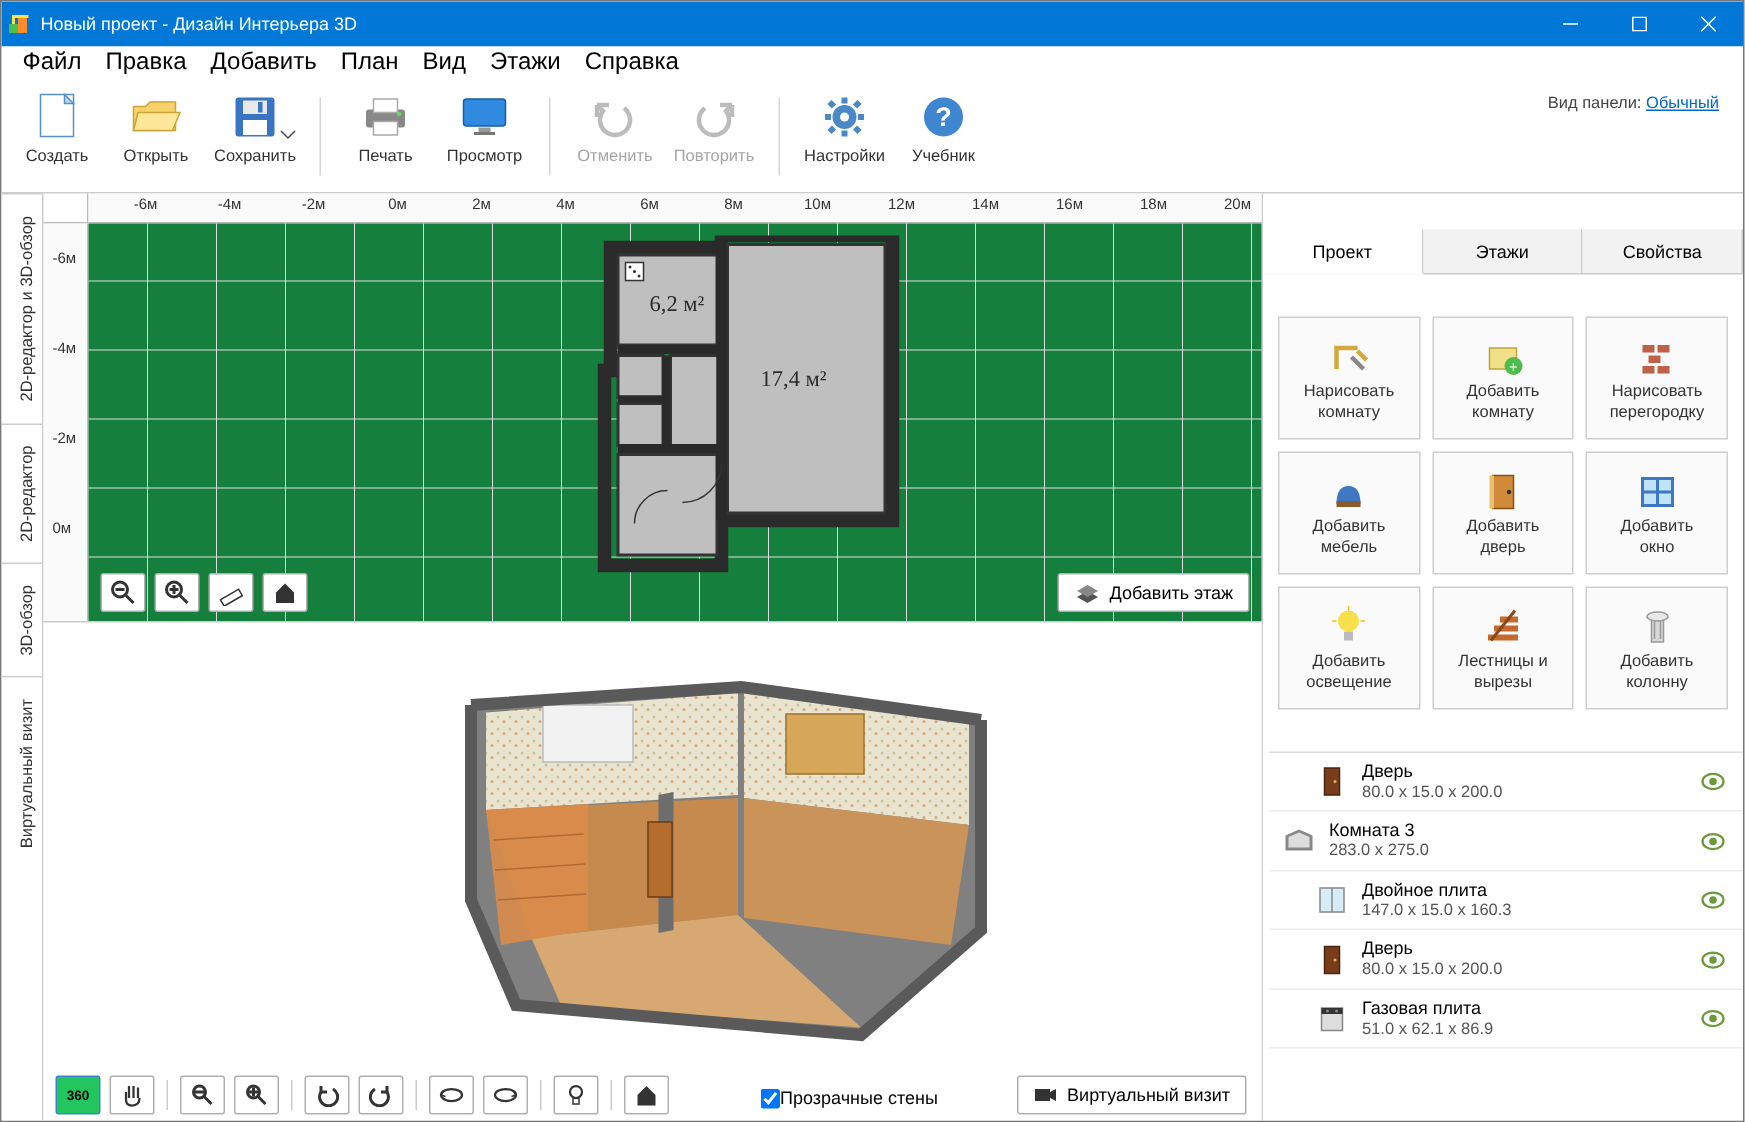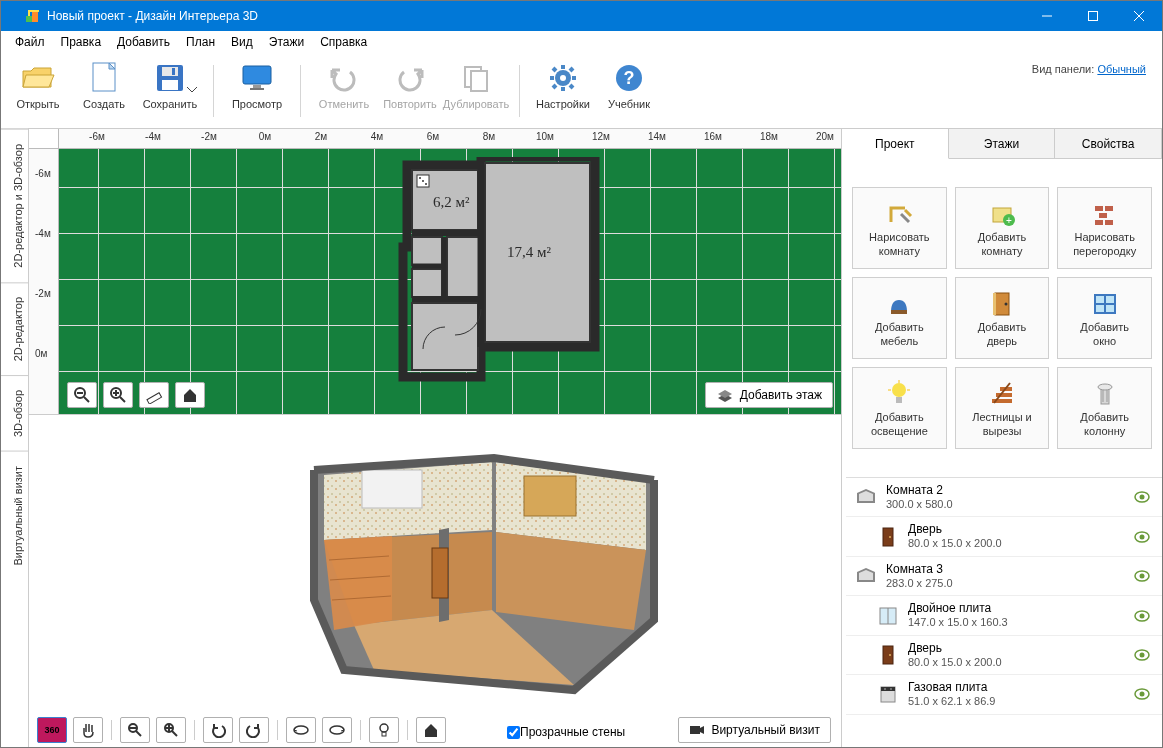--- a/index.html
+++ b/index.html
@@ -1,23 +1,23 @@
 <!DOCTYPE html>
 <html><head>
 <meta charset="utf-8">
 <style>
   * { box-sizing: border-box; margin: 0; padding: 0; font-family: "Segoe UI", Tahoma, sans-serif; }
   body { background: #fff; width: 1163px; height: 748px; overflow: hidden; border: 1px solid #777; }
-  .titlebar { height: 30px; background: #0178d7; color: #fff; display: flex; align-items: center; padding-left: 24px; font-size: 12px; }
+  .titlebar { height: 30px; background: #0178d7; color: #fff; display: flex; align-items: center; padding-left: 4px; font-size: 12px; }
   .titlebar .app-icon { width: 16px; height: 16px; margin-right: 6px; display:inline-block;}
   .titlebar .app-icon svg { display:block;}
   .titlebar .spacer { flex: 1; }
   .titlebar .win-btn { width: 46px; height: 30px; display: flex; align-items: center; justify-content: center; cursor: pointer; }
   .titlebar .win-btn svg { width: 10px; height: 10px; }
-  .menubar { height: 22px; display: flex; align-items: center; padding: 0 8px; gap: 4px; font-size: 12px; background:#fff; }
+  .menubar { height: 22px; display: flex; align-items: center; padding: 0 8px; gap: 4px; font-size: 16px; background:#fff; }
   .menubar .menu-item { padding: 2px 6px; cursor: pointer; }
   .toolbar-row { height: 76px; display: flex; align-items: flex-start; padding: 4px 4px 2px 4px; border-bottom: 1px solid #ccc; background:#fff;}
   .tbtn { width: 66px; display: flex; flex-direction: column; align-items: center; gap: 3px; font-size: 11px; color: #333; cursor: pointer; padding-top:4px;}
   .tbtn.disabled { color: #a5a5a5; cursor: default; }
   .tbtn .ico { width: 34px; height: 34px; display: flex; align-items: center; justify-content: center; }
   .tbtn.with-drop { position: relative; }
   .tbtn .drop { position: absolute; right: 6px; top: 30px; width: 10px; height: 6px; }
   .tb-sep { width: 1px; height: 52px; background: #d5d5d5; margin: 8px 10px 0 10px; }
   .panel-mode { margin-left: auto; font-size: 11px; color: #444; padding: 6px 12px 0 0; }
   .panel-mode a { color: #0066cc; text-decoration: underline; }
@@ -45,21 +45,21 @@
   .room-label { font-size: 15px; fill: #2b2b2b; font-family: "Segoe UI"; }
   .tools-bl { position: absolute; left: 8px; bottom: 6px; display: flex; gap: 6px; }
   .mini-btn { width: 30px; height: 26px; border: 1px solid #b0b0b0; background: #fff; display: flex; align-items: center; justify-content: center; cursor: pointer; border-radius:2px;}
   .tools-br { position:absolute; right: 8px; bottom:6px; display:flex; gap:6px;flex-direction:column;}
   .pill-btn { height:26px; padding:0 10px; border:1px solid #b0b0b0; background:#fff; display:flex; align-items:center; gap:6px; font-size:12px; cursor:pointer; border-radius:2px;}
   .threeD-pane { flex: 1; position: relative; background: #fff; border-top: 1px solid #ccc; }
   .tools-3d { position:absolute; left:8px; bottom:6px; display:flex; gap:6px; align-items:center;}
   .tools-3d .sep-sm { width:1px; height:20px; background:#ccc; margin:0 2px; }
   .check-walls { position:absolute; left:478px; bottom:10px; font-size:12px; display:flex; align-items:center; gap:0;}
   .virt-btn { position:absolute; right:10px; bottom:6px; }
-  .right-panel { width: 320px; display:flex; flex-direction:column; background:#fff;}
+  .right-panel { width: 320px; display:flex; flex-direction:column; background:#fff;margin-top:24px;}
   .rp-tabs { display:flex; height:30px; border-bottom:1px solid #ccc; font-size:12px;}
   .rp-tab { flex:1; display:flex; align-items:center; justify-content:center; border-right:1px solid #ccc; cursor:pointer; background:#f2f2f2;}
   .rp-tab.active { background:#fff; border-bottom:1px solid #fff; margin-bottom:-1px; font-weight:500;}
   .rp-section-title { font-size:12px; color:#cfdcef; padding:6px 10px 4px 10px; visibility:hidden;}
   .action-grid { display:grid; grid-template-columns: repeat(3, 1fr); gap:8px; padding:4px 10px 8px 10px; }
   .action-card { height:82px; border:1px solid #cfcfcf; display:flex; flex-direction:column; align-items:center; justify-content:center; gap:2px; font-size:11px; color:#333; text-align:center; cursor:pointer; background:#fafafa;}
   .action-card .ic { height:30px; display:flex; align-items:center; justify-content:center; }
   .obj-header { display:flex; align-items:center; padding:2px 10px 4px 10px; font-size:12px; color:#cfdcef; visibility:hidden;}
   .obj-list { flex:1; overflow-y:scroll; border-top:1px solid #ddd; margin:0 0 0 4px;}
   .obj-list::-webkit-scrollbar { width:16px; }
@@ -108,53 +108,64 @@
   <span class="menu-item">Добавить</span>
   <span class="menu-item">План</span>
   <span class="menu-item">Вид</span>
   <span class="menu-item">Этажи</span>
   <span class="menu-item">Справка</span>
 </div>
 
 <div class="toolbar-row">
   <div class="tbtn">
     <div class="ico">
+        <svg width="30" height="34">
+          <rect x="4" y="2" width="22" height="28" fill="#fff" stroke="#5a90c8"></rect>
+          <path d="M20 2 L26 8 L20 8 Z" fill="#bcd6ef" stroke="#5a90c8"></path>
+        </svg>
+      </div>
+    <span>Создать</span>
+  </div>
+  <div class="tbtn">
+    <div class="ico">
         <svg width="34" height="30">
           <path d="M2 8 L10 8 L13 5 L30 5 L30 24 L2 24 Z" fill="#f8d26a" stroke="#caa437"></path>
           <path d="M5 12 L33 12 L28 24 L2 24 Z" fill="#ffe79a" stroke="#caa437"></path>
         </svg>
       </div>
     <span>Открыть</span>
-  </div>
-  <div class="tbtn">
-    <div class="ico">
-        <svg width="30" height="34">
-          <rect x="4" y="2" width="22" height="28" fill="#fff" stroke="#5a90c8"></rect>
-          <path d="M20 2 L26 8 L20 8 Z" fill="#bcd6ef" stroke="#5a90c8"></path>
-        </svg>
-      </div>
-    <span>Создать</span>
   </div>
   <div class="tbtn with-drop">
     <div class="ico">
         <svg width="30" height="30">
           <rect x="2" y="2" width="26" height="26" fill="#3a75c4" rx="2"></rect>
           <rect x="7" y="4" width="16" height="9" fill="#e8e8e8"></rect>
           <rect x="7" y="17" width="16" height="10" fill="#fff"></rect>
           <rect x="17" y="5" width="3" height="7" fill="#3a75c4"></rect>
         </svg>
       </div>
     <span>Сохранить</span>
     <svg class="drop" viewBox="0 0 10 6">
         <path d="M0 0 L5 5 L10 0" stroke="#444" fill="none"></path>
       </svg>
   </div>
   <div class="tb-sep"></div>
   <div class="tbtn">
     <div class="ico">
+        <svg width="32" height="30">
+          <rect x="3" y="10" width="26" height="12" fill="#888" rx="2"></rect>
+          <rect x="8" y="3" width="16" height="9" fill="#fff" stroke="#aaa"></rect>
+          <rect x="8" y="18" width="16" height="9" fill="#fff" stroke="#aaa"></rect>
+          <circle cx="25" cy="13" r="1.5" fill="#5fdc5f"></circle>
+        </svg>
+      </div>
+    <span>Печать</span>
+  </div>
+  <div class="tbtn">
+    <div class="ico">
         <svg width="34" height="30">
           <rect x="3" y="3" width="28" height="18" fill="#2f8ae0" rx="2" stroke="#1a5ea0"></rect>
           <rect x="13" y="22" width="8" height="3" fill="#999"></rect>
           <rect x="10" y="25" width="14" height="2" fill="#777"></rect>
         </svg>
       </div>
     <span>Просмотр</span>
   </div>
   <div class="tb-sep"></div>
   <div class="tbtn disabled">
@@ -165,29 +176,20 @@
       </div>
     <span>Отменить</span>
   </div>
   <div class="tbtn disabled">
     <div class="ico">
         <svg width="32" height="28">
           <path d="M10 8 A10 10 0 1 0 24 10 L28 6 M28 6 L28 14 M28 6 L20 6" fill="none" stroke="#bcbcbc" stroke-width="3"></path>
         </svg>
       </div>
     <span>Повторить</span>
-  </div>
-  <div class="tbtn disabled">
-    <div class="ico">
-        <svg width="30" height="30">
-          <rect x="4" y="4" width="16" height="20" fill="none" stroke="#bcbcbc" stroke-width="2"></rect>
-          <rect x="10" y="8" width="16" height="20" fill="#fff" stroke="#bcbcbc" stroke-width="2"></rect>
-        </svg>
-      </div>
-    <span>Дублировать</span>
   </div>
   <div class="tb-sep"></div>
   <div class="tbtn">
     <div class="ico">
         <svg width="30" height="30">
           <circle cx="15" cy="15" r="8" fill="#4a88c7"></circle>
           <circle cx="15" cy="15" r="3" fill="#fff"></circle>
           <g stroke="#4a88c7" stroke-width="4">
             <line x1="15" y1="2" x2="15" y2="6"></line>
             <line x1="15" y1="24" x2="15" y2="28"></line>
@@ -357,21 +359,21 @@
         <polygon points="50,120 118,116 118,200 60,210" fill="#d98b4a" opacity=".9"></polygon>
         <line x1="55" y1="140" x2="115" y2="136" stroke="#b06a33"></line>
           <line x1="56" y1="160" x2="116" y2="156" stroke="#b06a33"></line>
           <line x1="58" y1="180" x2="117" y2="176" stroke="#b06a33"></line>
 
         <polyline points="40,50 220,38 380,60" fill="none" stroke="#5a5a5a" stroke-width="8"></polyline>
         <polyline points="40,50 40,180 70,250 300,270 380,200 380,60" fill="none" stroke="#5a5a5a" stroke-width="8"></polyline>
       </svg>
 
       <div class="tools-3d">
-        <div class="mini-btn" style="border-color:#3b82d0; background:#be185d;">
+        <div class="mini-btn" style="border-color:#3b82d0; background:#22c55e;">
             <span style="font-size:9px;font-weight:bold">360</span>
           </div>
         <div class="mini-btn">
             <svg width="16" height="16">
               <path d="M6 2 L6 10 M9 2 L9 10 M12 3 L12 10 M4 6 L4 11 Q4 15 8 15 Q13 15 13 10" fill="none" stroke="#333" stroke-width="1.5"></path>
             </svg>
           </div>
         <div class="sep-sm"></div>
         <div class="mini-btn">
             <svg width="16" height="16">
@@ -558,36 +560,20 @@
               <line x1="11" y1="10" x2="11" y2="22" stroke="#999"></line>
               <line x1="15" y1="10" x2="15" y2="22" stroke="#999"></line>
             </svg>
           </div>
           <div>Добавить</div>
           <div>колонну</div>
         </div>
       </div>
     <div class="obj-header">Список объектов <span style="margin-left:auto">▦</span></div>
     <div class="obj-list" id="objList">
-        <div class="obj-row">
-          <div class="obj-ico">
-            <svg width="22" height="20">
-              <polygon points="2,6 11,2 20,6 20,16 2,16" fill="#888"></polygon>
-              <polygon points="4,7 11,4 18,7 18,14 4,14" fill="#ddd"></polygon>
-            </svg>
-          </div>
-          <div class="obj-text">
-            <div>Комната 2</div>
-            <div class="dims">300.0 x 580.0</div>
-          </div>
-          <svg class="eye" width="16" height="12">
-            <ellipse cx="8" cy="6" rx="7" ry="5" fill="none" stroke="#6a9a3a" stroke-width="1.5"></ellipse>
-            <circle cx="8" cy="6" r="2.5" fill="#6a9a3a"></circle>
-          </svg>
-        </div>
         <div class="obj-row child">
           <div class="obj-ico">
             <svg width="14" height="22">
               <rect x="2" y="2" width="10" height="18" fill="#7a3d1a" stroke="#4a2510"></rect>
               <circle cx="9" cy="11" r="1" fill="#e0b060"></circle>
             </svg>
           </div>
           <div class="obj-text">
             <div>Дверь</div>
             <div class="dims">80.0 x 15.0 x 200.0</div>

